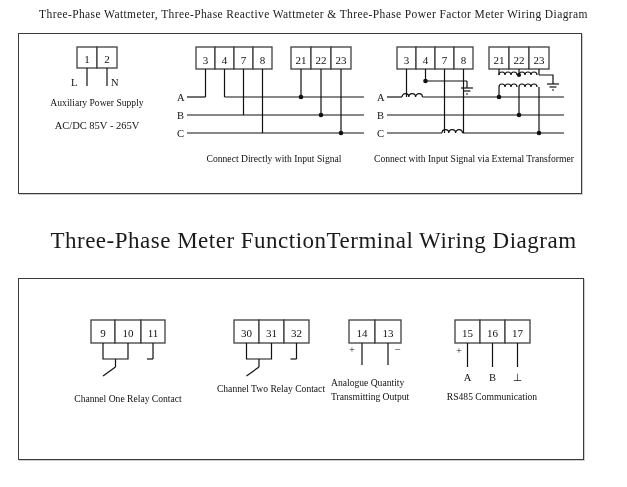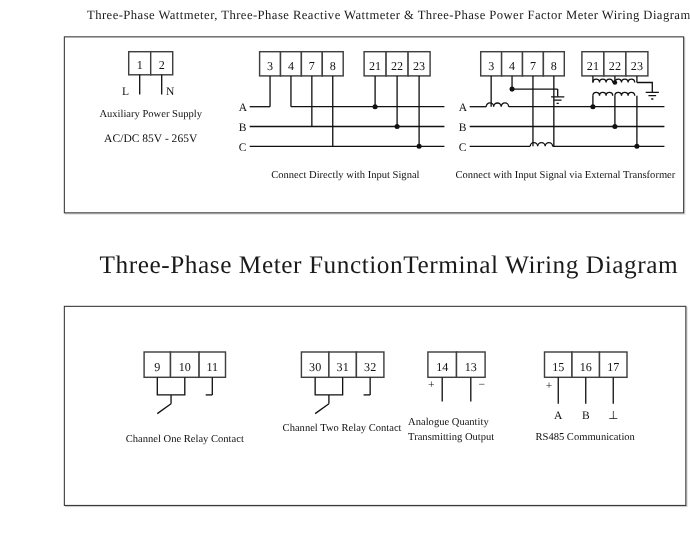--- a/index.html
+++ b/index.html
@@ -1,21 +1,21 @@
 <!DOCTYPE html>
 <html><head>
 <meta charset="utf-8">
 <style>
   html,body{margin:0;padding:0;}
   body{
     width:627px;height:487px;background:#ffffff;
     font-family:"Liberation Serif", serif;
     color:#111;overflow:hidden;position:relative;
   }
-  .page{position:absolute;inset:0;margin-left:40px;}
+  .page{position:absolute;inset:0;}
 
   .title-1{
     position:absolute;left:0;top:8px;width:627px;text-align:center;
     font-family:"Liberation Serif", serif;
     font-size:11.5px;letter-spacing:.4px;color:#1a1a1a;white-space:nowrap;
   }
   .title-2{
     position:absolute;left:0;top:228px;width:627px;text-align:center;
     font-family:"Liberation Serif", serif;
     font-size:23px;letter-spacing:.5px;color:#1a1a1a;white-space:nowrap;

